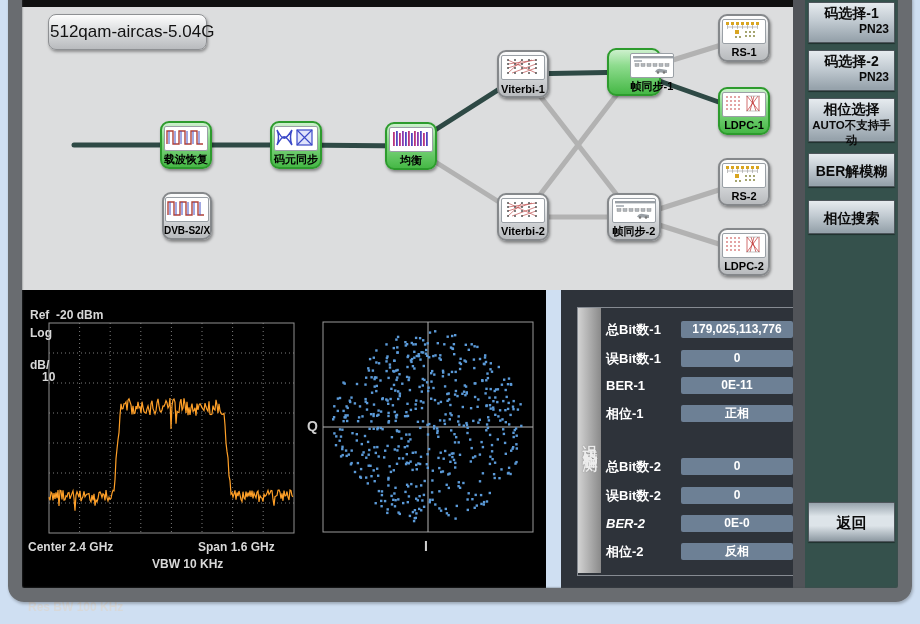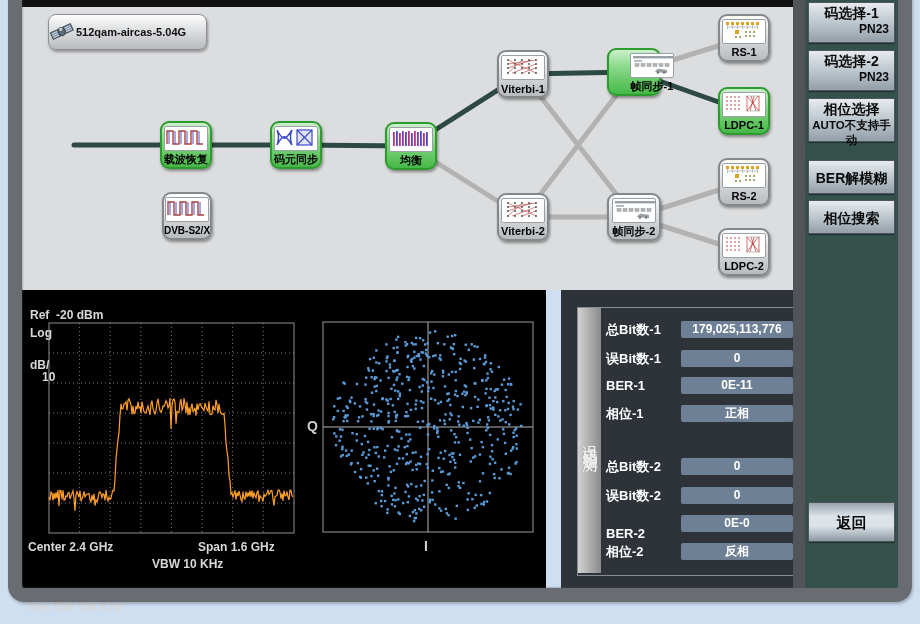--- a/index.html
+++ b/index.html
@@ -15,21 +15,21 @@
          box-shadow:inset 0 0 2px #4a4d50,1px 2px 3px rgba(0,0,0,.25);}
 
   
   #top-strip{left:22px;top:0;width:771px;height:7px;background:#101010;}
   #diagram{left:22px;top:7px;width:771px;height:283px;background:#dcddde;}
   #conn-svg{position:absolute;left:0;top:0;}
 
   #title-btn{left:26px;top:7px;width:157px;height:34px;border:1px solid #8e9093;border-radius:8px;
      background:linear-gradient(180deg,#fdfdfd,#d6d8da 55%,#b9bbbe);
      box-shadow:1px 2px 3px rgba(0,0,0,.35);display:flex;align-items:center;cursor:pointer;}
-  #title-btn .t{font-size:11px;font-weight:bold;color:#111;white-space:nowrap;margin-left:1px;}
+  #title-btn .t{font-size:17px;font-weight:normal;color:#111;white-space:nowrap;margin-left:1px;}
 
   .block{position:absolute;width:52px;height:48px;border-radius:9px;border:2px solid;box-sizing:border-box;
      box-shadow:1px 2px 3px rgba(0,0,0,.4);display:flex;flex-direction:column;align-items:center;cursor:pointer;}
   .block.active{border-color:#2d9b2d;background:linear-gradient(180deg,#cdf0cd,#8edc8e 35%,#46b846);}
   .block.inactive{border-color:#85888b;background:linear-gradient(180deg,#fdfdfd,#dcdee0 45%,#b8bbbe);}
   .block .icon-area{margin-top:3px;width:42px;height:23px;background:#ffffff;border:1px solid #9aa0a6;
      border-radius:2px;overflow:hidden;display:block;}
   .block .lbl{font-size:11px;font-weight:bold;color:#000;margin-top:2px;white-space:nowrap;line-height:13px;}
 
   
@@ -988,41 +988,41 @@
     <div class="ber-row-label" style="top:60px;">误Bit数-1</div>
     <div class="ber-value" style="top:60px;">0</div>
     <div class="ber-row-label" style="top:87px;">BER-1</div>
     <div class="ber-value" style="top:87px;">0E-11</div>
     <div class="ber-row-label" style="top:115px;">相位-1</div>
     <div class="ber-value" style="top:115px;">正相</div>
     <div class="ber-row-label" style="top:168px;">总Bit数-2</div>
     <div class="ber-value" style="top:168px;">0</div>
     <div class="ber-row-label" style="top:197px;">误Bit数-2</div>
     <div class="ber-value" style="top:197px;">0</div>
-    <div class="ber-row-label" style="top:235px;">BER-2</div>
+    <div class="ber-row-label" style="top:225px;font-style:italic;">BER-2</div>
     <div class="ber-value" style="top:225px;">0E-0</div>
     <div class="ber-row-label" style="top:253px;">相位-2</div>
     <div class="ber-value" style="top:253px;">反相</div>
   </div>
 
   <div class="abs" id="divider-col"></div>
   <div class="abs" id="right-panel">
     <div class="side-btn" style="top:2px;height:41px;">
       <span class="bt">码选择-1</span>
       <span class="bs">PN23</span>
     </div>
     <div class="side-btn" style="top:50px;height:41px;">
       <span class="bt">码选择-2</span>
       <span class="bs">PN23</span>
     </div>
     <div class="side-btn wide-sub" style="top:98px;height:44px;">
       <span class="bt">相位选择</span>
       <span class="bs">AUTO不支持手动</span>
     </div>
-    <div class="side-btn" style="top:153px;height:34px;margin-top:7px;">
+    <div class="side-btn" style="top:153px;height:34px;">
       <span class="bt" style="line-height:30px;">BER解模糊</span>
     </div>
     <div class="side-btn" style="top:200px;height:34px;">
       <span class="bt" style="line-height:30px;">相位搜索</span>
     </div>
     <div class="side-btn" id="back-btn" style="top:502px;height:40px;">
       <span class="bt">返回</span>
     </div>
   </div>
 

